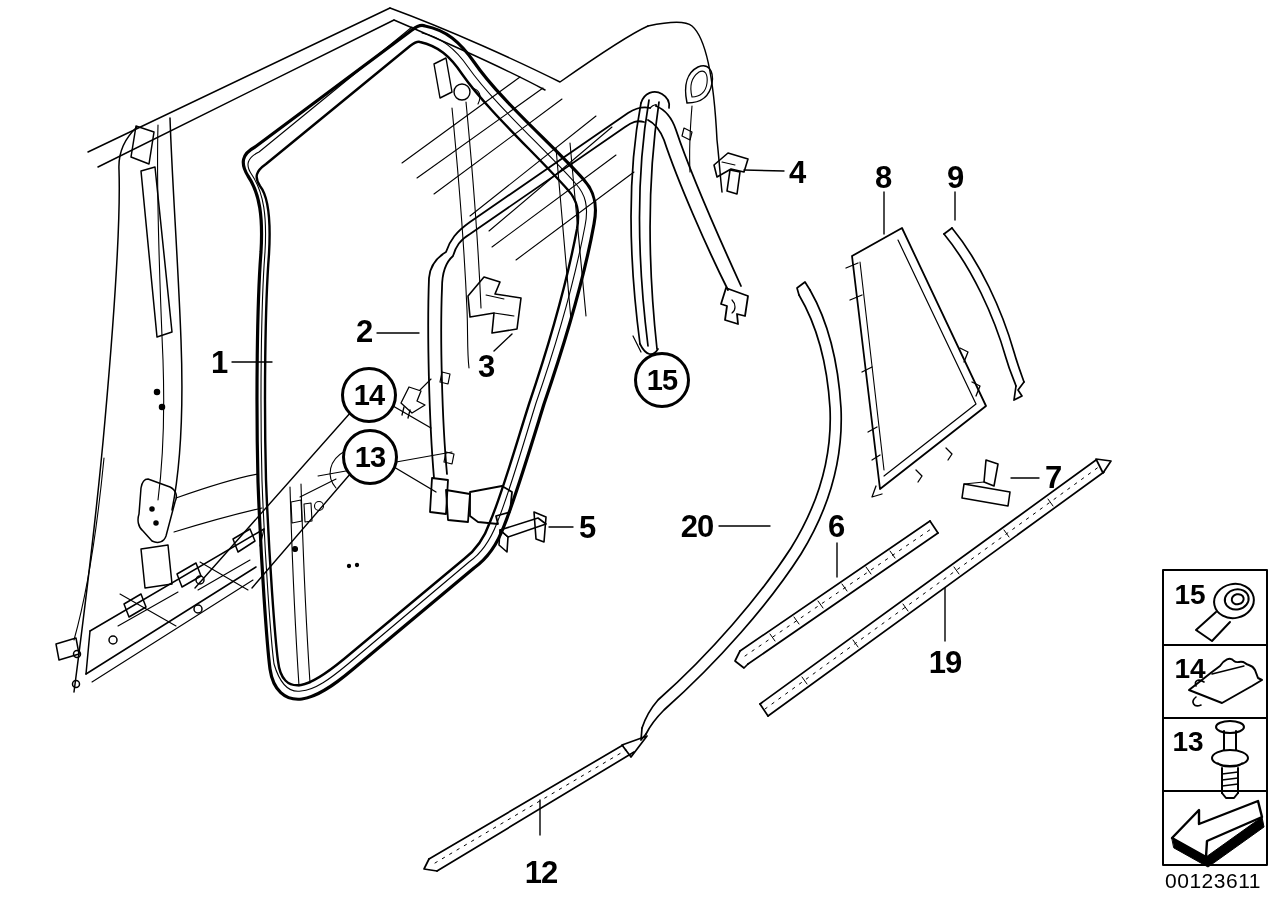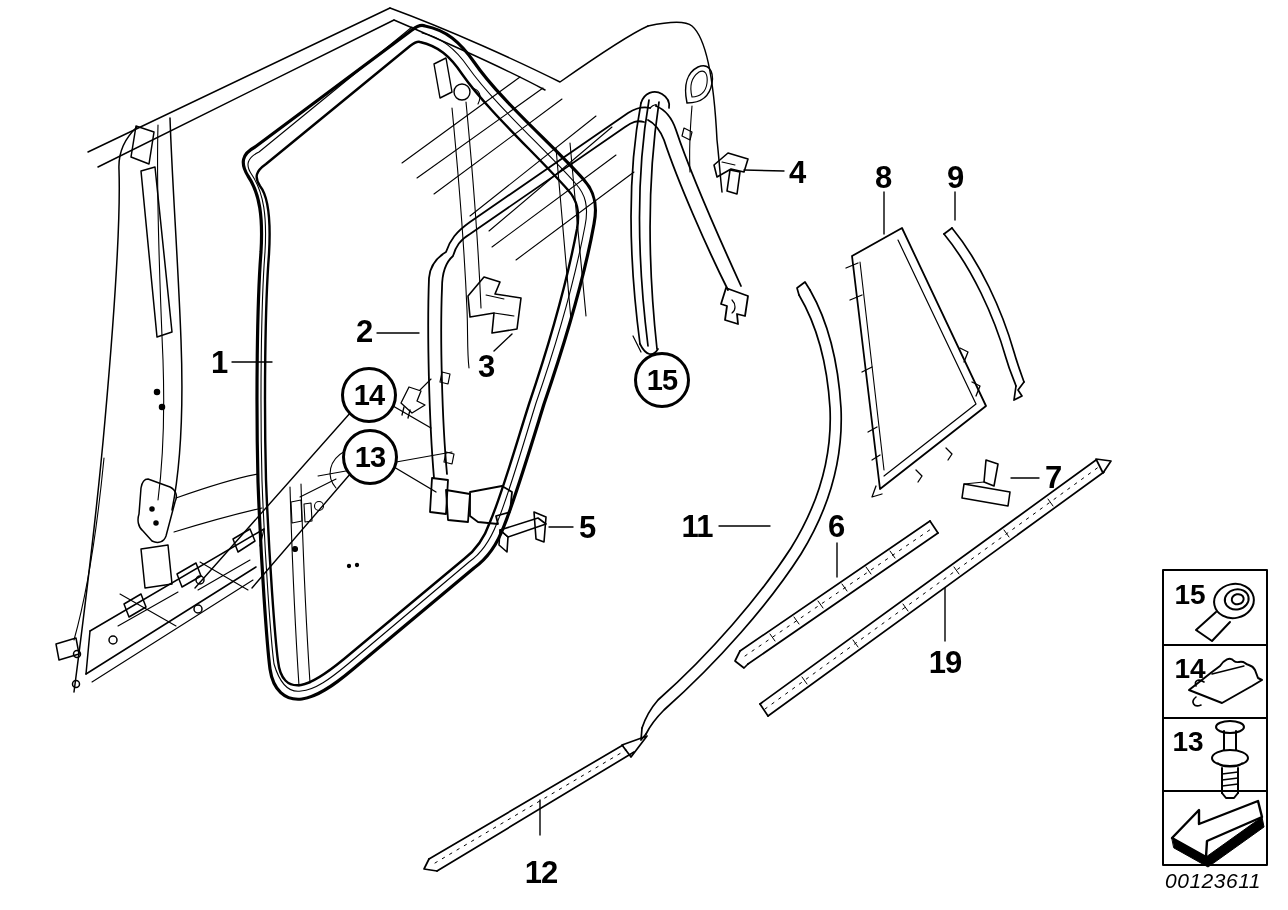--- a/index.html
+++ b/index.html
@@ -4,21 +4,21 @@
 <style>
   html,body{margin:0;padding:0;background:#fff;}
   .stage{position:relative;width:1288px;height:910px;background:#fff;overflow:hidden;
          font-family:"Liberation Sans",sans-serif;color:#000;}
   .stage svg{position:absolute;left:0;top:0;}
   .callout{position:absolute;transform:translate(-50%,-50%);font-weight:700;font-size:31px;
            line-height:1;letter-spacing:-1px;user-select:none;}
   .callout.circled{width:50px;height:50px;background:#fff;border:3.5px solid #000;border-radius:50%;
                    display:flex;align-items:center;justify-content:center;font-size:29px;letter-spacing:-1px;}
   .legend-num{position:absolute;transform:translate(-50%,-50%);font-weight:700;font-size:28px;line-height:1;}
-  .part-number{position:absolute;transform:translate(-50%,-50%);font-size:21px;font-weight:400;letter-spacing:.5px;font-style:italic;}
+  .part-number{position:absolute;transform:translate(-50%,-50%);font-size:21px;font-weight:400;letter-spacing:.5px;}
 </style>
 </head>
 <body>
 
 <div class="stage">
 
 <svg width="1288" height="910" viewBox="0 0 1288 910" fill="none" stroke="#000" stroke-linecap="round" stroke-linejoin="round">
 
   <g stroke-width="1.5">
 
@@ -261,21 +261,21 @@
   <div class="callout" style="left:219px;top:362px">1</div>
   <div class="callout" style="left:364px;top:331px">2</div>
   <div class="callout" style="left:486px;top:366px">3</div>
   <div class="callout" style="left:797px;top:172px">4</div>
   <div class="callout" style="left:587px;top:527px">5</div>
   <div class="callout" style="left:836px;top:526px">6</div>
   <div class="callout" style="left:1053px;top:477px">7</div>
   <div class="callout" style="left:883px;top:177px">8</div>
   <div class="callout" style="left:955px;top:177px">9</div>
   <div class="callout" style="left:945px;top:662px">19</div>
-  <div class="callout" style="left:697px;top:526px">11</div>
+  <div class="callout" style="left:697px;top:526px">20</div>
   <div class="callout" style="left:541px;top:872px">12</div>
 
   <div class="callout circled" style="left:370px;top:457px">
     <span>13</span>
   </div>
   <div class="callout circled" style="left:369px;top:395px">
     <span>14</span>
   </div>
   <div class="callout circled" style="left:662px;top:380px">
     <span>15</span>

